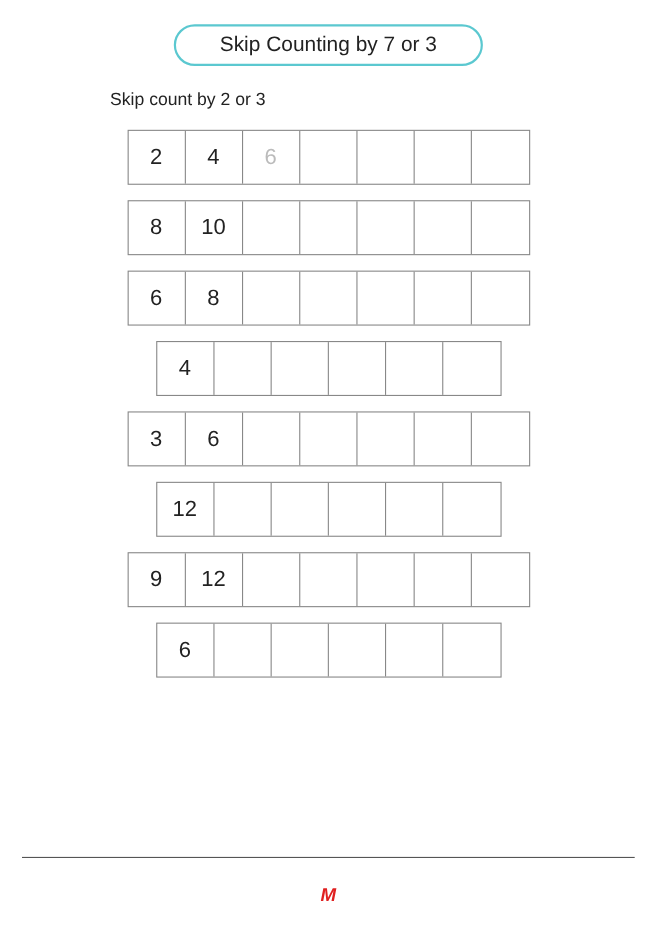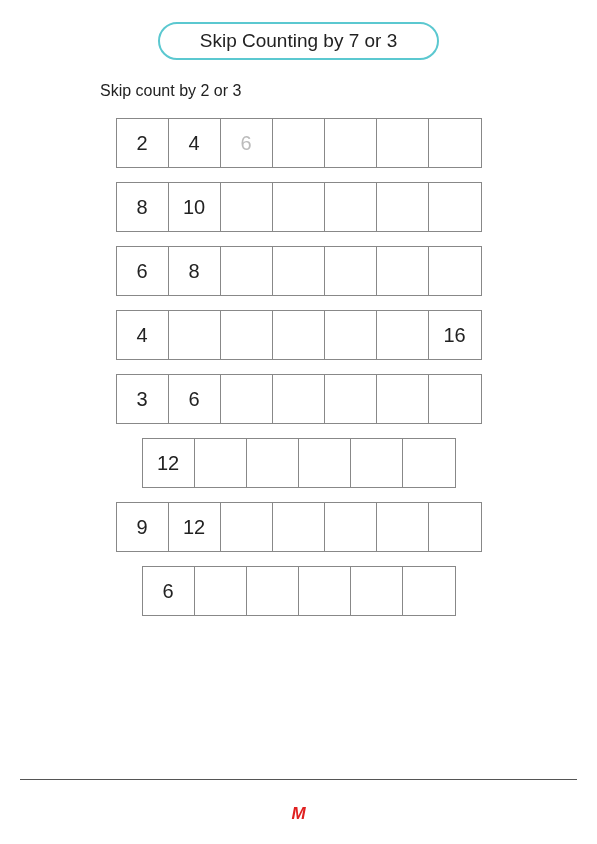--- a/index.html
+++ b/index.html
@@ -131,21 +131,20 @@
       <div class="cell empty"> </div>
       <div class="cell empty"> </div>
     </div>
     <div class="number-row">
       <div class="cell">4</div>
       <div class="cell empty"> </div>
       <div class="cell empty"> </div>
       <div class="cell empty"> </div>
       <div class="cell empty"> </div>
       <div class="cell empty"> </div>
-      <div class="cell">16</div>
     </div>
     <div class="number-row">
       <div class="cell">3</div>
       <div class="cell">6</div>
       <div class="cell empty"> </div>
       <div class="cell empty"> </div>
       <div class="cell empty"> </div>
       <div class="cell empty"> </div>
       <div class="cell empty"> </div>
     </div>

